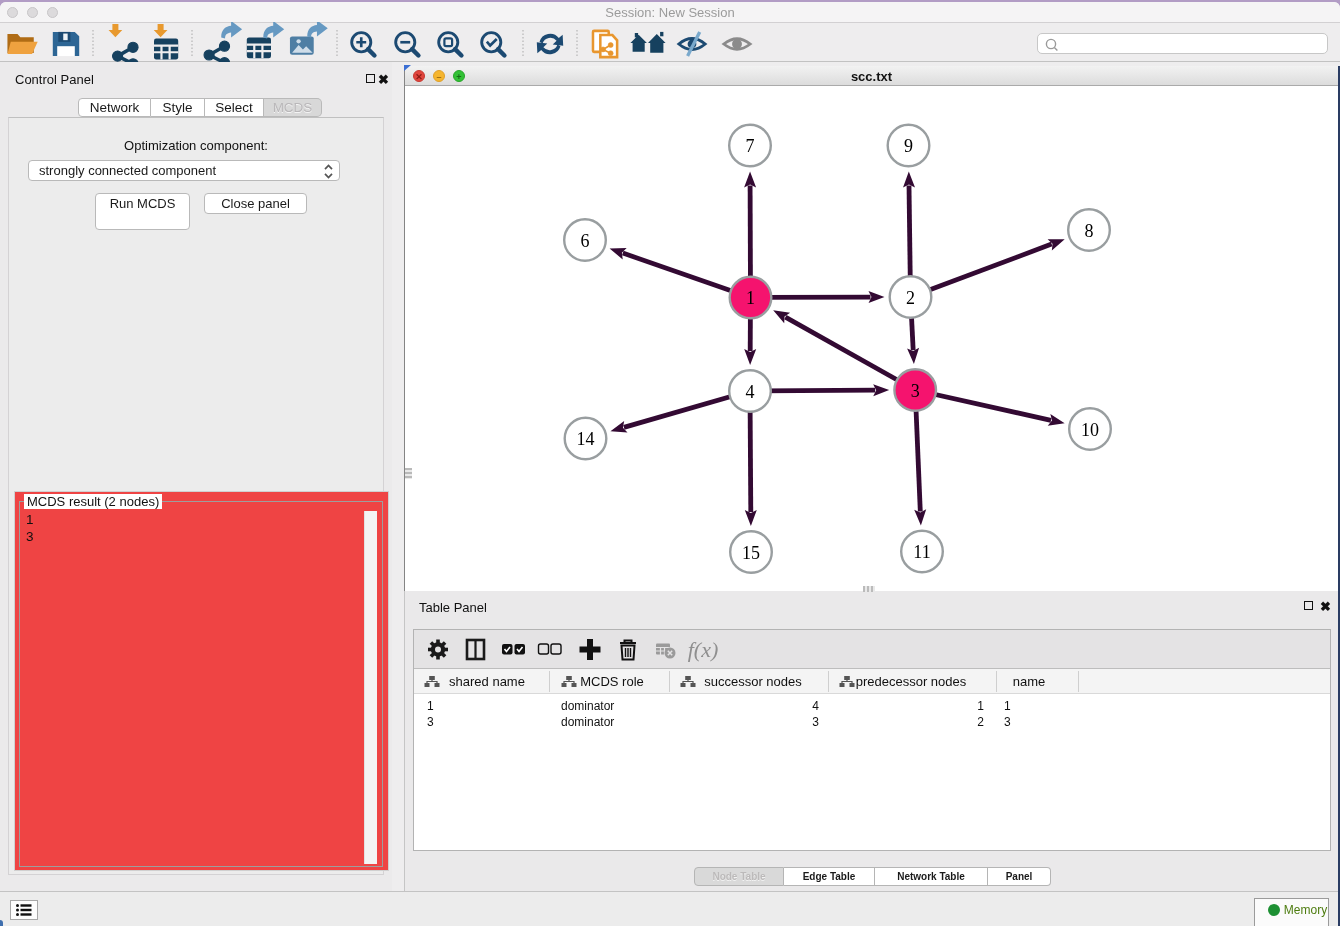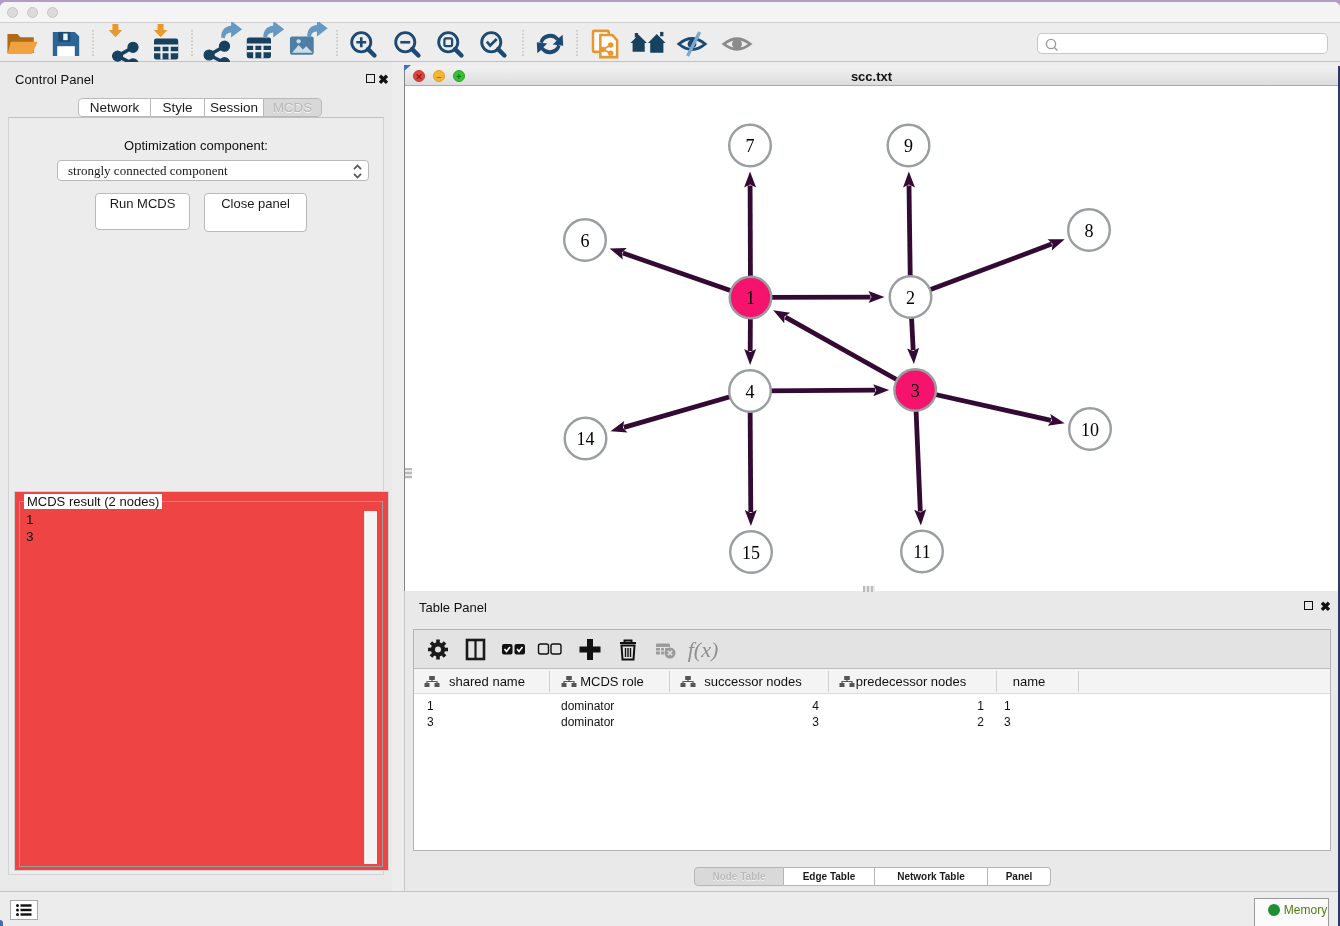--- a/index.html
+++ b/index.html
@@ -36,20 +36,21 @@
   
   #statusbar { position:absolute; left:0; top:891px; width:1340px; height:35px; background:#ececec; border-top:1px solid #c3c3c3; }
 </style>
 </head>
 <body>
 <div id="win"></div>
 <div id="titlebar">
   <div class="tl" style="left:7px;"></div>
   <div class="tl" style="left:27px;"></div>
   <div class="tl" style="left:47px;"></div>
+  <div id="title-text">Session: New Session</div>
 </div>
 <div id="toolbar">
 <svg width="1340" height="42" viewBox="0 0 1340 42" style="position:absolute;left:0;top:-1px;">
   <defs>
     <g id="share3">
       <circle cx="-7" cy="8" r="4.6"></circle>
           <circle cx="7" cy="0" r="4.6"></circle>
           <circle cx="7" cy="15" r="4.6"></circle>
       <path d="M-7,8 L7,0 M-7,8 L7,15" stroke-width="3.2" fill="none"></path>
     </g>
@@ -164,32 +165,32 @@
     <circle cx="7" cy="7" r="4.6" fill="none" stroke="#9a9a9a" stroke-width="1.4"></circle>
     <path d="M10.4,10.4 L13.4,13.4" stroke="#9a9a9a" stroke-width="1.4"></path>
   </svg>
 </div>
 </div>
 <div id="cpanel">
   <div id="cp-title">Control Panel</div>
   <div id="cp-tabs">
     <div class="tab" style="left:78px; width:73px; border-radius:4px 0 0 4px;">Network</div>
     <div class="tab" style="left:151px; width:54px; border-left:none;">Style</div>
-    <div class="tab" style="left:205px; width:59px; border-left:none;">Session</div>
+    <div class="tab" style="left:205px; width:59px; border-left:none;">Select</div>
     <div class="tab" style="left:264px; width:58px; border-left:none; border-radius:0 5px 5px 0; background:#d8d8d8; color:#b9b7b9; text-shadow:0 1px 0 #f4f4f4;">MCDS</div>
   </div>
   <div id="cp-content">
     <div style="position:absolute; left:0; top:20px; width:100%; text-align:center; font-size:13px; color:#111;">Optimization component:</div>
-    <div class="btn" id="cp-select" style="left:48px; top:42px; width:312px; height:21px; text-align:left; line-height:20px; padding-left:10px;font-family:Liberation Serif, serif;">strongly connected component
+    <div class="btn" id="cp-select" style="left:19px; top:42px; width:312px; height:21px; text-align:left; line-height:20px; padding-left:10px;">strongly connected component
       <svg width="11" height="15" viewBox="0 0 11 15" style="position:absolute; right:5px; top:3px;">
           <path d="M2,5.2 L5.5,1.5 L9,5.2 M2,9.8 L5.5,13.5 L9,9.8" fill="none" stroke="#555" stroke-width="1.7"></path>
         </svg>
     </div>
     <div class="btn" style="left:86px; top:75px; width:95px; height:37px; line-height:20px;">Run MCDS</div>
-    <div class="btn" style="left:195px; top:75px; width:103px; height:39px; line-height:20px;">Close panel</div>
+    <div class="btn" style="left:195px; top:75px; width:103px; height:21px; line-height:20px;">Close panel</div>
   </div>
   <div id="mcds-box">
     <div style="position:absolute; left:4px; top:9px; right:5px; bottom:3px; border:1px solid #9e9e9e;"></div>
     <div style="position:absolute; left:9px; top:2px; font-size:13px; color:#111; background:#fff; padding:0 3px;">MCDS result (2 nodes)</div>
     <div style="position:absolute; left:11px; top:19px; font-size:13.5px; color:#111; line-height:17px;">1<br>3</div>
     <div style="position:absolute; left:349px; top:19px; width:13px; bottom:6px; background:#f4f4f4; border-left:1px solid #e2e2e2;"></div>
   </div>
   <div style="position:absolute; left:366px; top:12px; width:9px; height:9px; border:1.5px solid #111;"></div>
   <div style="position:absolute; left:378px; top:10px; font-size:13px; font-weight:bold; color:#111;">✖</div>
 </div>

